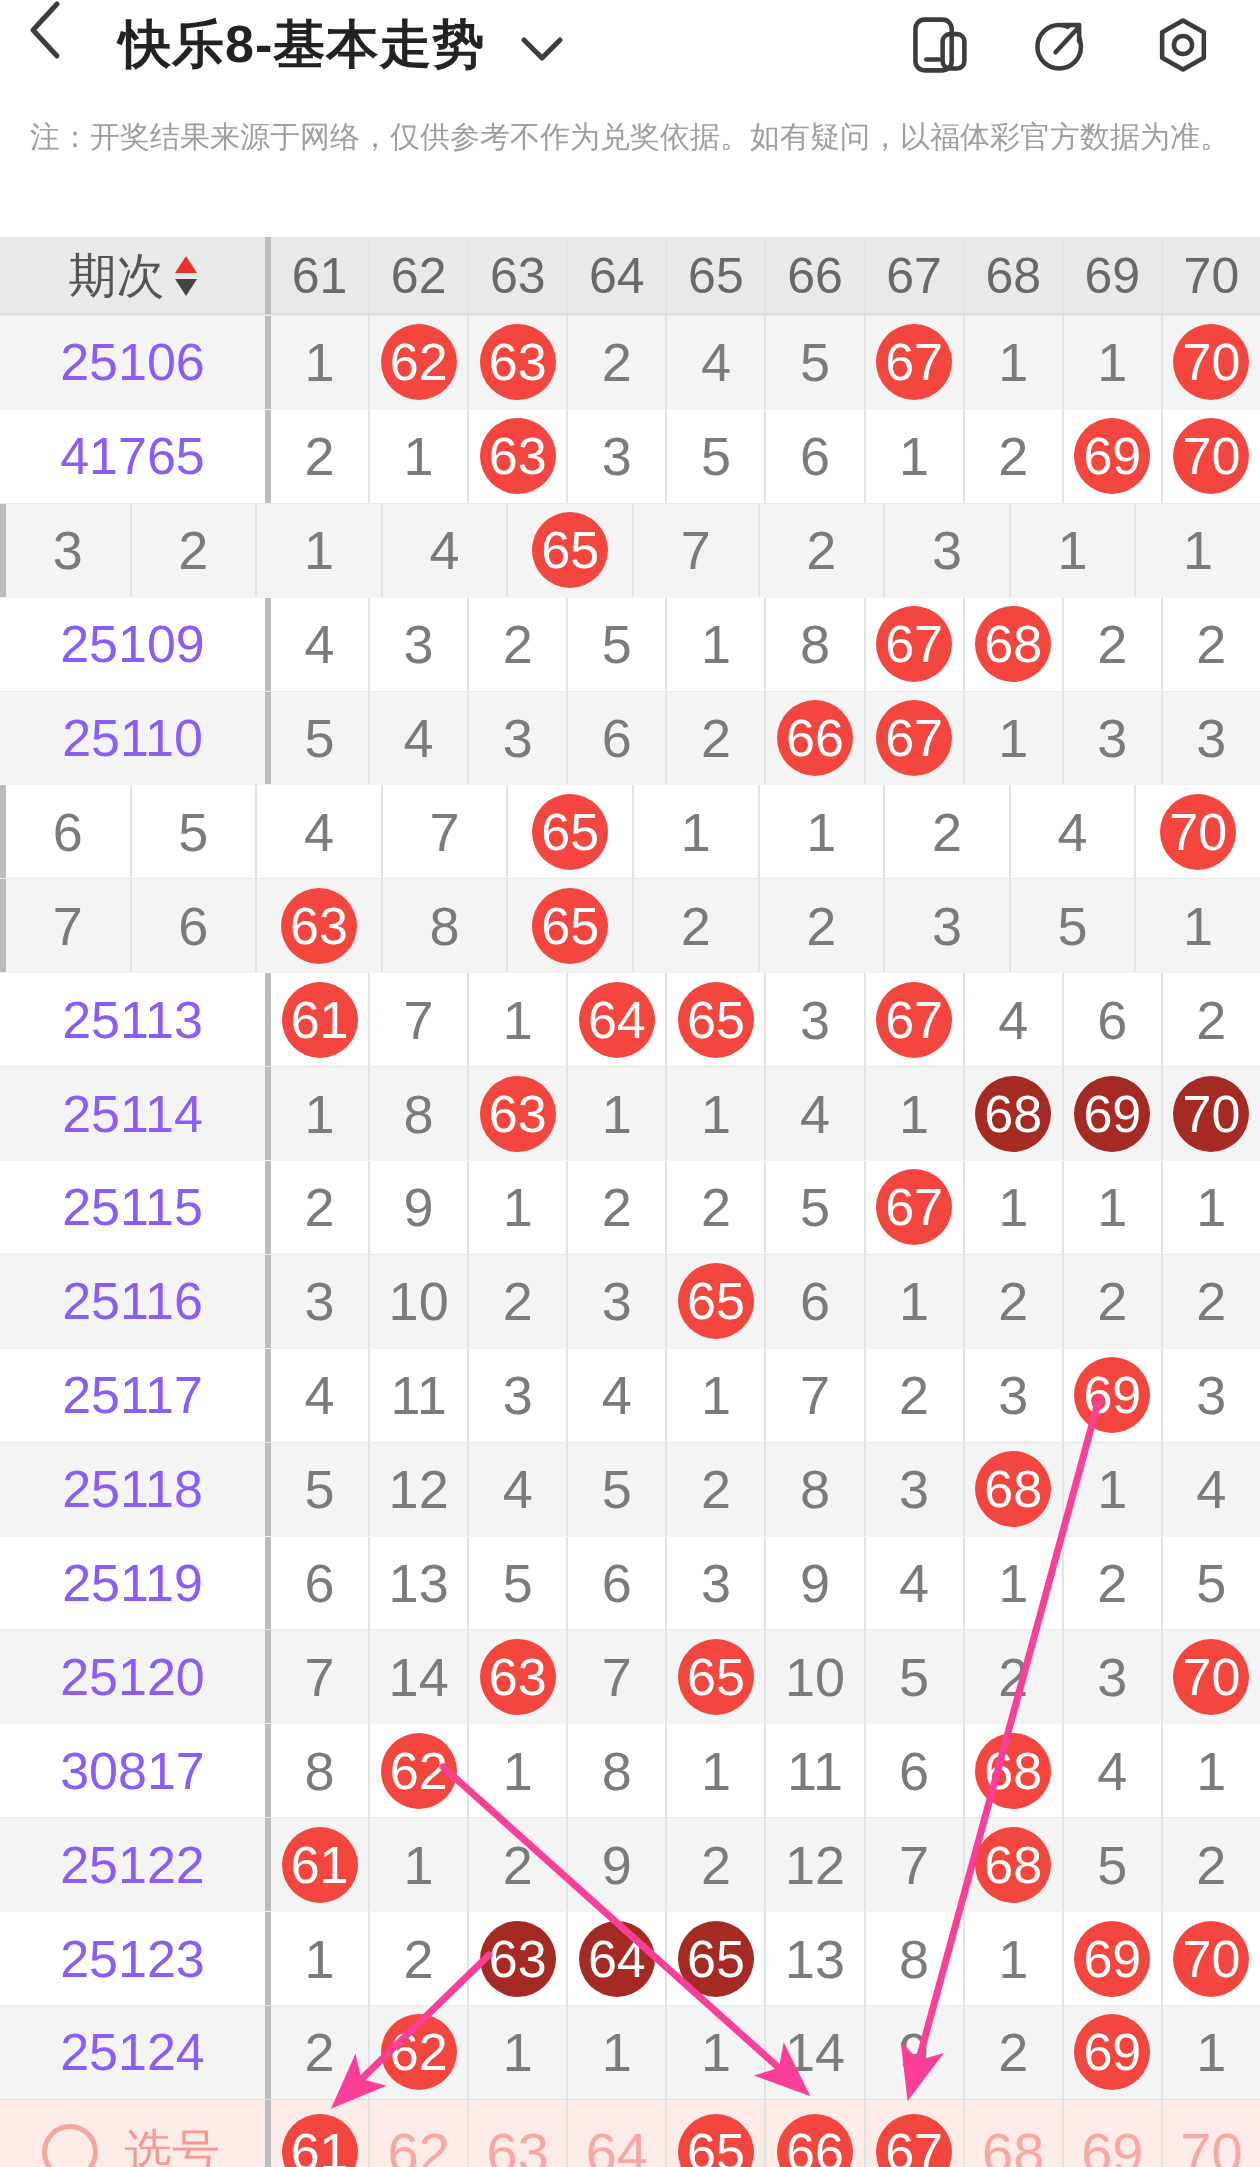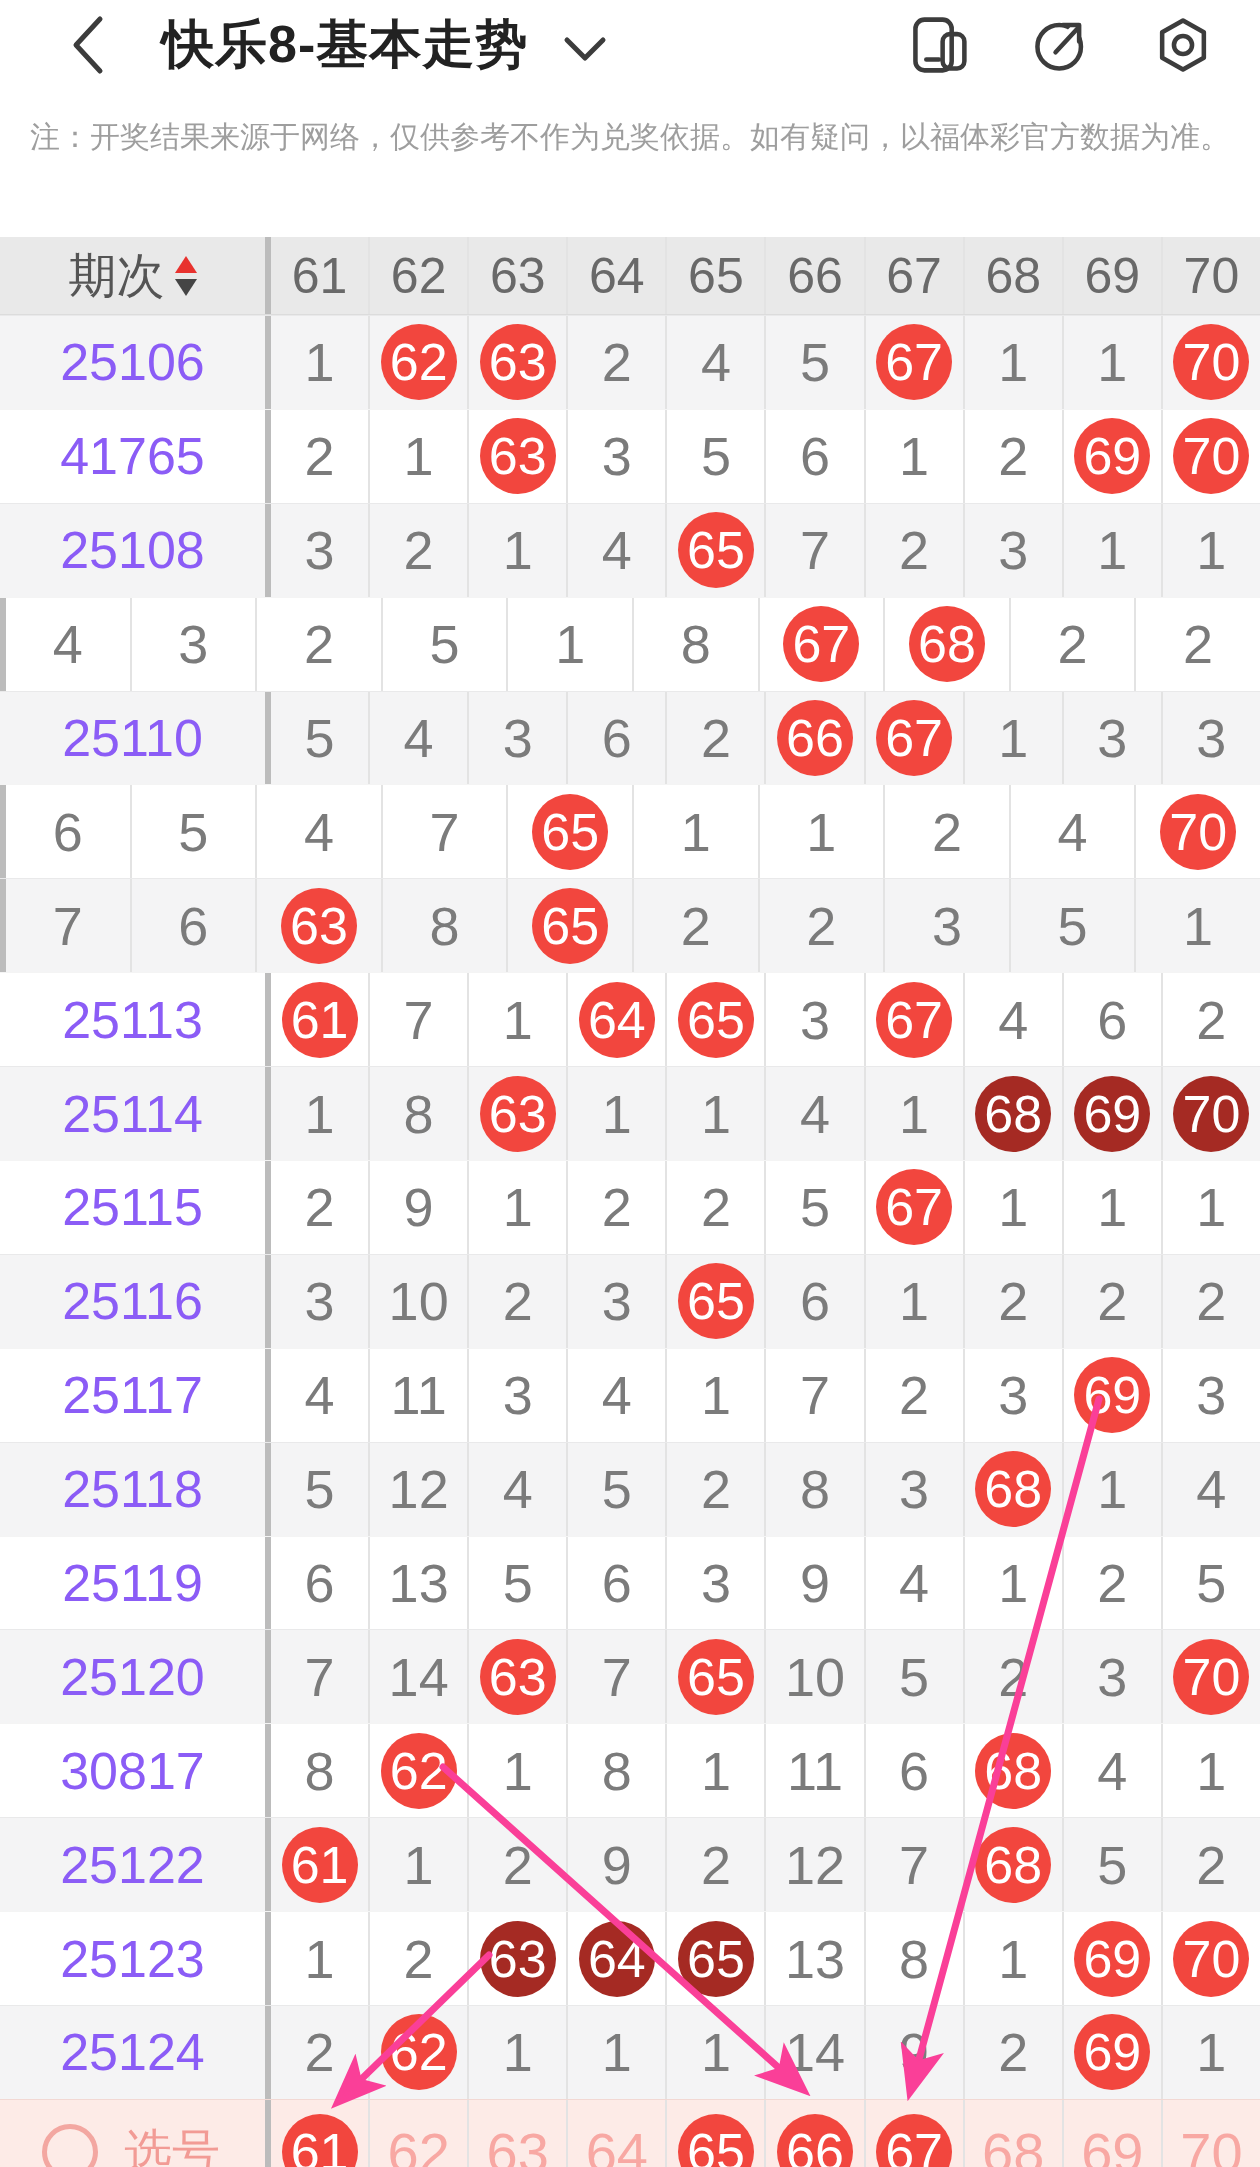--- a/index.html
+++ b/index.html
@@ -1,20 +1,20 @@
 <!DOCTYPE html>
 <html style="--red: #f2463e; --dark: #a52a23; --trend: #fa3f98; --pinkbg: #fdebe7; --pinktext: #f8a8a3;"><head>
 <meta charset="utf-8">
 <style>
   html,body{margin:0;padding:0;background:#fff;}
   .page{position:relative;width:1260px;height:2167px;background:#ffffff;overflow:hidden;
         font-family:"Liberation Sans","DejaVu Sans",sans-serif;}
 
   
-  .appbar{height:90px;display:flex;align-items:center;padding-left:66px;box-sizing:border-box;}
+  .appbar{height:90px;display:flex;padding-left:23px;box-sizing:border-box;}
   .back-btn{width:44px;height:60px;display:flex;align-items:center;justify-content:center;cursor:pointer;}
   .title-group{display:flex;align-items:center;margin-left:52px;cursor:pointer;}
   .app-title{font-size:52px;font-weight:700;color:#222;letter-spacing:1px;}
   .caret{margin-left:34px;margin-top:10px;}
   .actions{margin-left:auto;display:flex;align-items:center;gap:64px;margin-right:48px;}
   .act-icon{width:58px;height:58px;display:flex;align-items:center;justify-content:center;cursor:pointer;}
 
   
   .notice{margin:24px 30px 0;height:46px;line-height:46px;font-size:30px;color:#9e9e9e;white-space:nowrap;}
 
@@ -206,21 +206,20 @@
             <span class="miss">2</span>
           </div>
           <div class="ncell">
             <span class="ball red">69</span>
           </div>
           <div class="ncell">
             <span class="ball red">70</span>
           </div>
         </div>
         <div class="trow">
-          <div class="pcell">25108</div>
           <div class="ncell first">
             <span class="miss">3</span>
           </div>
           <div class="ncell">
             <span class="miss">2</span>
           </div>
           <div class="ncell">
             <span class="miss">1</span>
           </div>
           <div class="ncell">
@@ -239,20 +238,21 @@
             <span class="miss">3</span>
           </div>
           <div class="ncell">
             <span class="miss">1</span>
           </div>
           <div class="ncell">
             <span class="miss">1</span>
           </div>
         </div>
         <div class="trow">
+          <div class="pcell">25109</div>
           <div class="ncell first">
             <span class="miss">4</span>
           </div>
           <div class="ncell">
             <span class="miss">3</span>
           </div>
           <div class="ncell">
             <span class="miss">2</span>
           </div>
           <div class="ncell">

